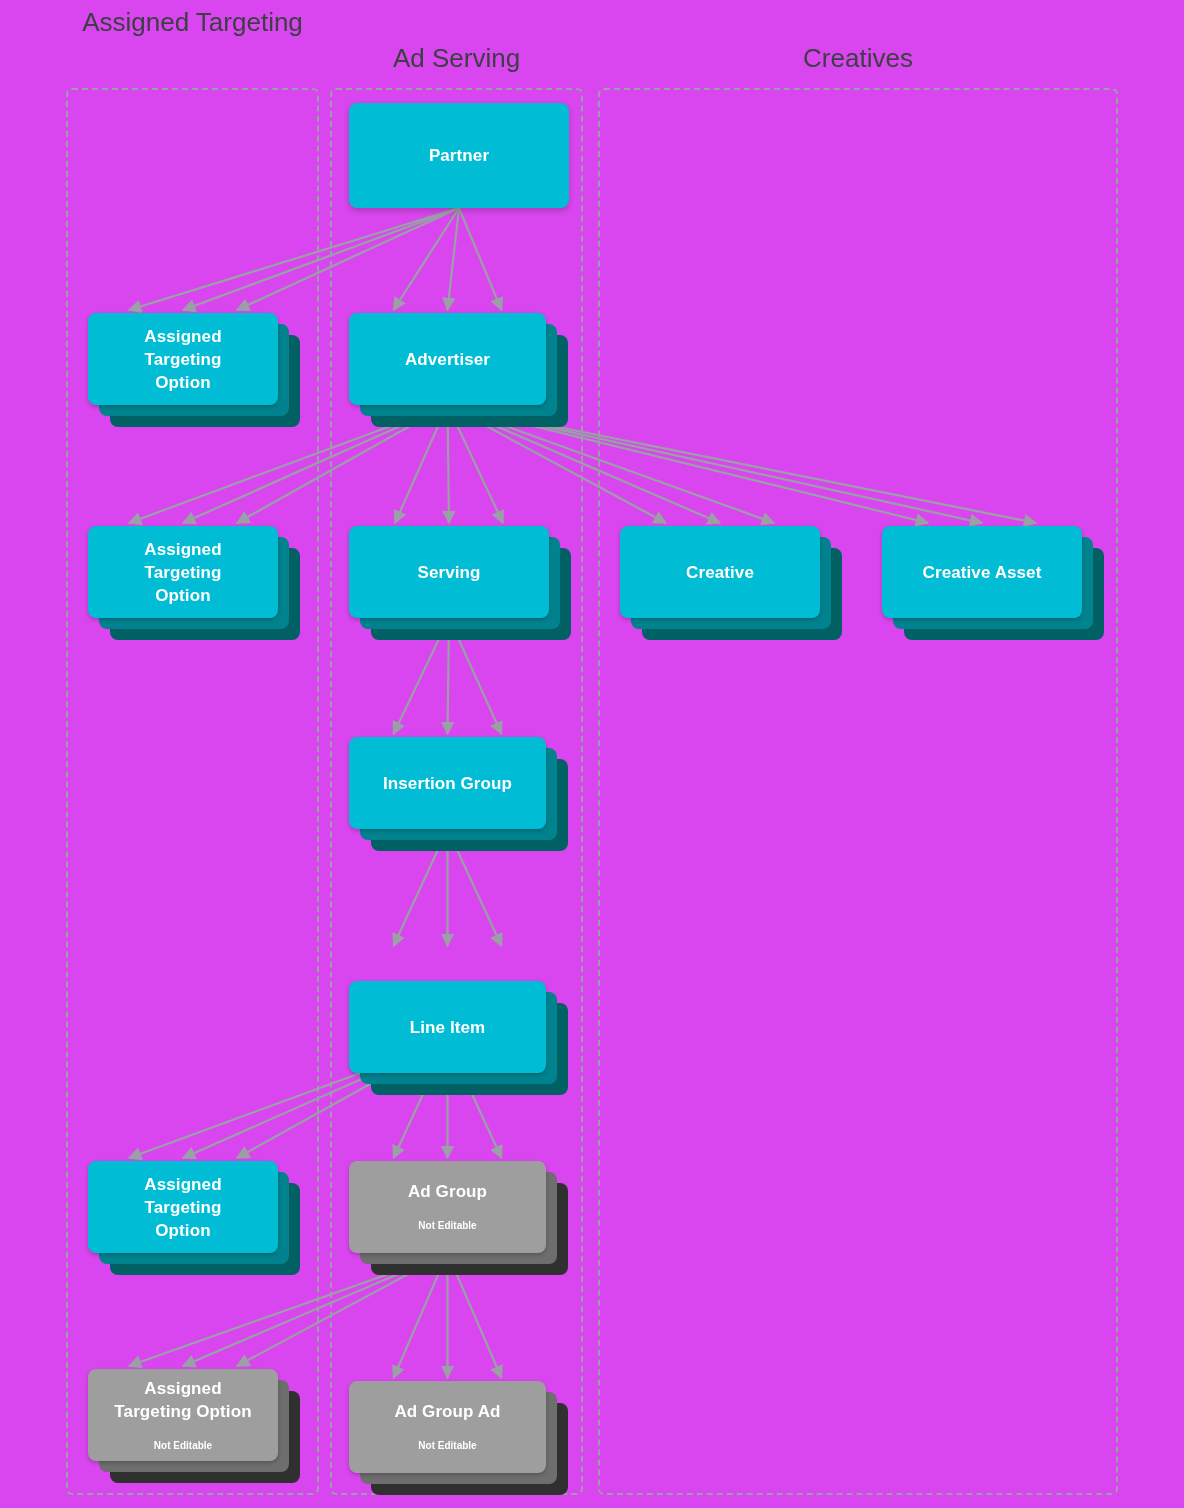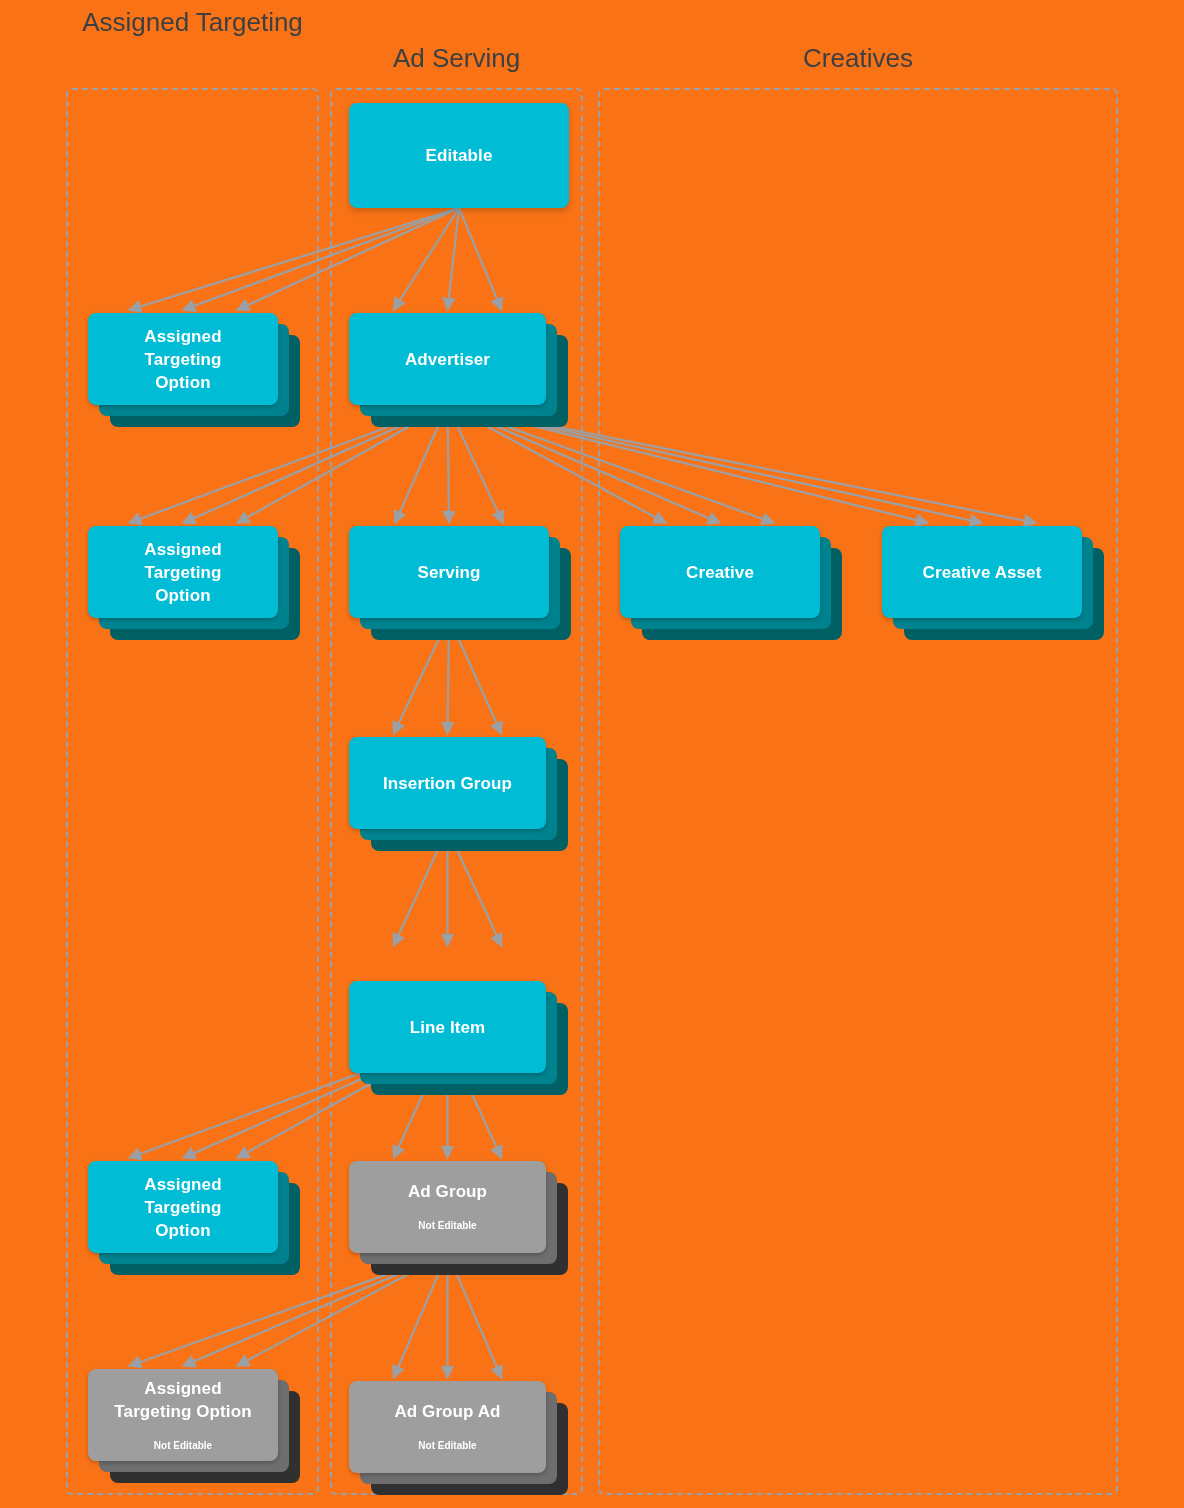--- a/index.html
+++ b/index.html
@@ -8,21 +8,21 @@
     background: #ffffff;
   }
   body {
     font-family: "Liberation Sans", sans-serif;
   }
   #stage {
     position: relative;
     width: 1184px;
     height: 1508px;
     overflow: hidden;
-    background: #f97316;
+    background: #d946ef;
   }
 
   
   .col-header {
     position: absolute;
     text-align: center;
     font-size: 26px;
     line-height: 32px;
     color: #3c4043;
     font-weight: 400;
@@ -158,21 +158,21 @@
         <path d="M 447.5 1253.0 L 183.0 1366.0" marker-end="url(#ah)"></path>
         <path d="M 447.5 1253.0 L 237.0 1366.0" marker-end="url(#ah)"></path>
         <path d="M 447.5 1253.0 L 393.5 1378.0" marker-end="url(#ah)"></path>
         <path d="M 447.5 1253.0 L 447.5 1378.0" marker-end="url(#ah)"></path>
         <path d="M 447.5 1253.0 L 501.5 1378.0" marker-end="url(#ah)"></path>
       </g>
   </svg>
 
   <div class="node cyan single" id="n-partner" style="left:349px; top:103px; width:220px; height:105px;">
     <div class="card" style="width:220px; height:105px;">
-      <div class="node-title">Editable</div>
+      <div class="node-title">Partner</div>
     </div>
   </div>
 
   <div class="node cyan" id="n-ato-1" style="left:88px; top:313px; width:190px; height:92px;">
     <div class="layer back" style="left:22px; top:22px; width:190px; height:92px;"></div>
     <div class="layer mid" style="left:11px; top:11px; width:190px; height:92px;"></div>
     <div class="card" style="width:190px; height:92px;">
       <div class="node-title">Assigned
 Targeting
 Option</div>

